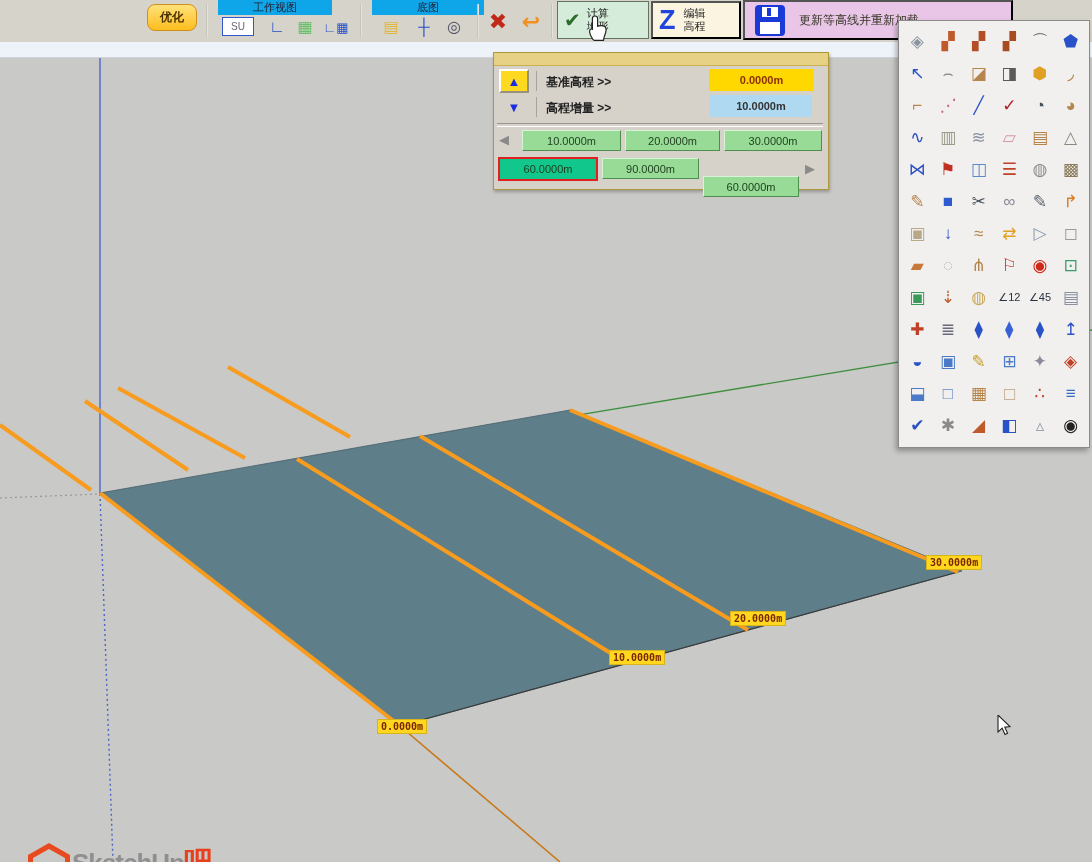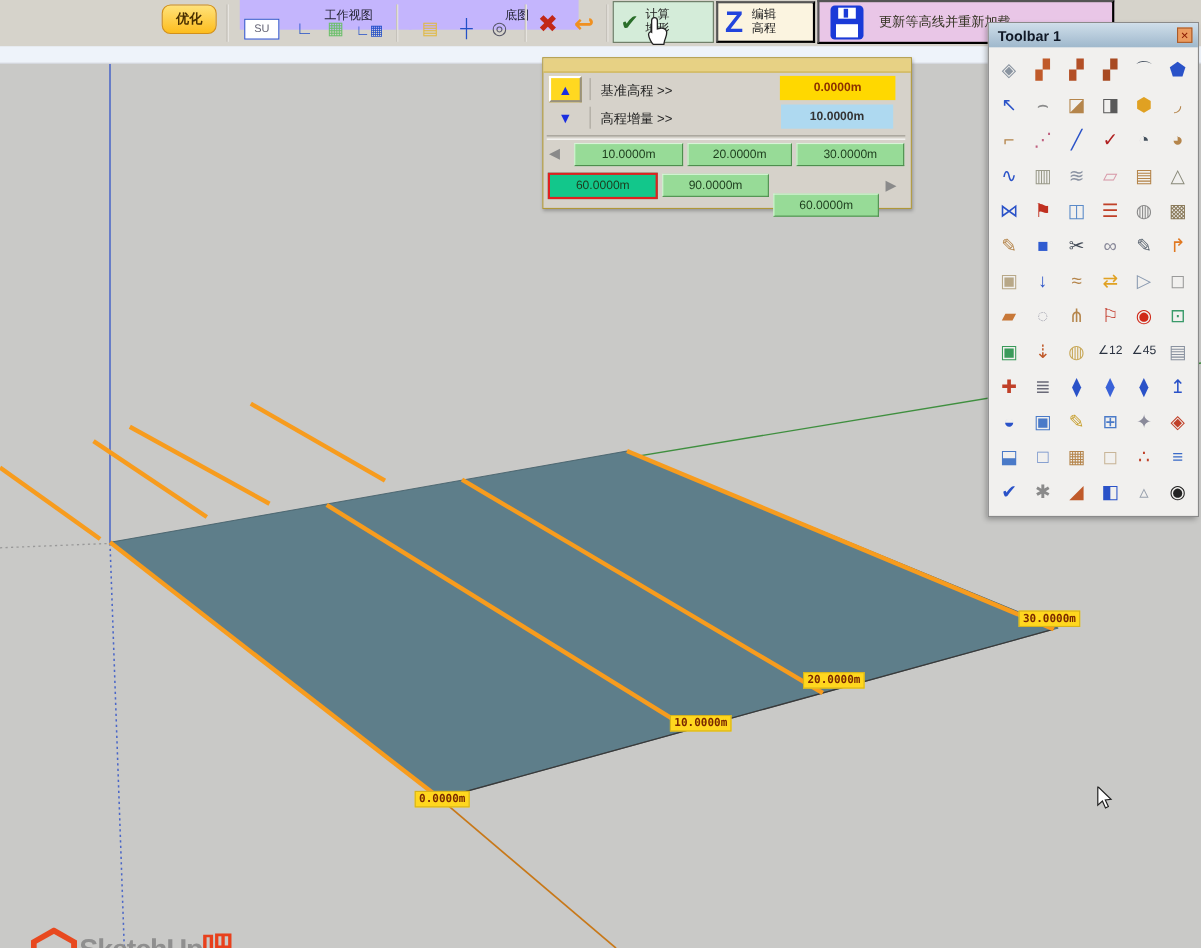--- a/index.html
+++ b/index.html
@@ -5,22 +5,22 @@
   html,body{margin:0;padding:0;background:#888;}
   #screen{position:relative;width:1092px;height:862px;overflow:hidden;
     font-family:"Liberation Sans","DejaVu Sans",sans-serif;background:#c9c9c7;}
   
   .topbar{position:absolute;left:0;top:0;width:1092px;height:42px;background:#d6d3cb;}
   .subbar{position:absolute;left:0;top:42px;width:1092px;height:15px;background:#eef3fa;border-bottom:1px solid #d0d4da;}
   .vsep{position:absolute;top:4px;width:2px;height:34px;background:linear-gradient(90deg,#b8b4ac,#f4f2ee);}
   .btn-optimize{position:absolute;left:147px;top:4px;width:50px;height:27px;border-radius:8px;
     background:linear-gradient(#ffe27a,#fdbd1e);border:1px solid #d1901c;color:#4a3000;
     font-size:12px;font-weight:bold;display:flex;align-items:center;justify-content:center;}
-  .grp-hdr{position:absolute;top:0;height:27px;background:#c4b5fd;color:#223;font-size:11px;
-    display:flex;align-items:center;justify-content:center;padding-left:42px;}
+  .grp-hdr{position:absolute;top:0;height:15px;background:#0ea5e9;color:#223;font-size:11px;
+    display:flex;align-items:center;justify-content:center;}
   .tb-ico{position:absolute;top:16px;height:22px;display:flex;align-items:center;justify-content:center;
     font-size:16px;line-height:1;}
   .su-btn{position:absolute;left:222px;top:17px;width:32px;height:19px;background:#fff;border:1px solid #3355cc;
     color:#667;font-size:10px;display:flex;align-items:center;justify-content:center;}
   .calc-btn{position:absolute;left:557px;top:1px;width:92px;height:38px;background:#d4ecd9;border:1px solid #66745f;
     display:flex;align-items:center;gap:6px;box-sizing:border-box;padding-left:6px;}
   .edit-btn{position:absolute;left:651px;top:1px;width:90px;height:38px;background:#fbf4e0;
     display:flex;align-items:center;gap:8px;box-sizing:border-box;padding-left:6px;}
   .two-line{font-size:11px;color:#222;line-height:13px;}
   .update-btn{position:absolute;left:743px;top:0;width:270px;height:40px;background:#e9c6e7;
@@ -34,21 +34,21 @@
   .elev-tag{position:absolute;background:#ffd71e;color:#7a2800;font-size:10px;font-weight:bold;
     font-family:"DejaVu Sans Mono","Liberation Mono",monospace;padding:1px 3px;border:1px solid #d8b41a;white-space:nowrap;}
   
   .dialog{position:absolute;left:493px;top:52px;width:334px;height:136px;background:#d6d2ca;
     border:1px solid #b09838;box-shadow:1px 2px 3px rgba(0,0,0,.25);}
   .dlg-title{position:absolute;left:0;top:0;width:100%;height:13px;background:#e7d184;border-bottom:1px solid #c9b050;box-sizing:border-box;}
   .tri-btn{position:absolute;left:5px;width:30px;height:24px;display:flex;align-items:center;justify-content:center;
     color:#1a2ee0;font-size:13px;}
   .tri-raised{background:#ffd820;border:2px solid;border-color:#fff #98917f #98917f #fff;box-sizing:border-box;}
   .dlg-vsep{position:absolute;left:42px;width:1px;height:20px;background:#a8a49c;}
-  .dlg-label{position:absolute;left:52px;font-size:12px;color:#222;}
+  .dlg-label{position:absolute;left:52px;font-size:12px;color:#222;font-weight:bold;}
   .dlg-val{position:absolute;width:105px;height:22px;display:flex;align-items:center;justify-content:center;
     font-size:11px;font-weight:bold;}
   .dlg-hsep{position:absolute;left:3px;width:326px;height:2px;border-top:1px solid #9a968e;border-bottom:1px solid #fff;}
   .preset{position:absolute;height:21px;background:#97db97;border:1px solid;border-color:#d8f4d8 #4e8e4e #4e8e4e #d8f4d8;
     box-sizing:border-box;display:flex;align-items:center;justify-content:center;font-size:11px;color:#1d3d1d;}
   .preset.sel{background:#12c78b;border:2px solid #e02020;height:24px;}
   .pg-arrow{position:absolute;color:#8a8a8a;font-size:13px;line-height:1;}
   
   .panel{position:absolute;left:898px;top:20px;width:190px;background:#f1f0ee;border:1px solid #8a8a8a;
     box-shadow:-2px 3px 5px rgba(0,0,0,.3);}
@@ -182,24 +182,20 @@
     <button class="preset" style="left:131px;top:77px;width:95px;">20.0000m</button>
     <button class="preset" style="left:230px;top:77px;width:98px;">30.0000m</button>
 
     <button class="preset sel" style="left:4px;top:104px;width:100px;">60.0000m</button>
     <button class="preset" style="left:108px;top:105px;width:97px;">90.0000m</button>
     <button class="preset" style="left:209px;top:123px;width:96px;">60.0000m</button>
     <div class="pg-arrow" style="left:311px;top:109px;">▶</div>
   </div>
 
   <div class="panel">
-    <div class="panel-title">
-      <span>Toolbar 1</span>
-      <span class="panel-close">✕</span>
-    </div>
     <div class="tb1-grid">
         <div class="tb1-cell">
           <span style="color: rgb(138, 148, 160);">◈</span>
         </div>
         <div class="tb1-cell">
           <span style="color: rgb(192, 90, 42);">▞</span>
         </div>
         <div class="tb1-cell">
           <span style="color: rgb(179, 79, 38);">▞</span>
         </div>

